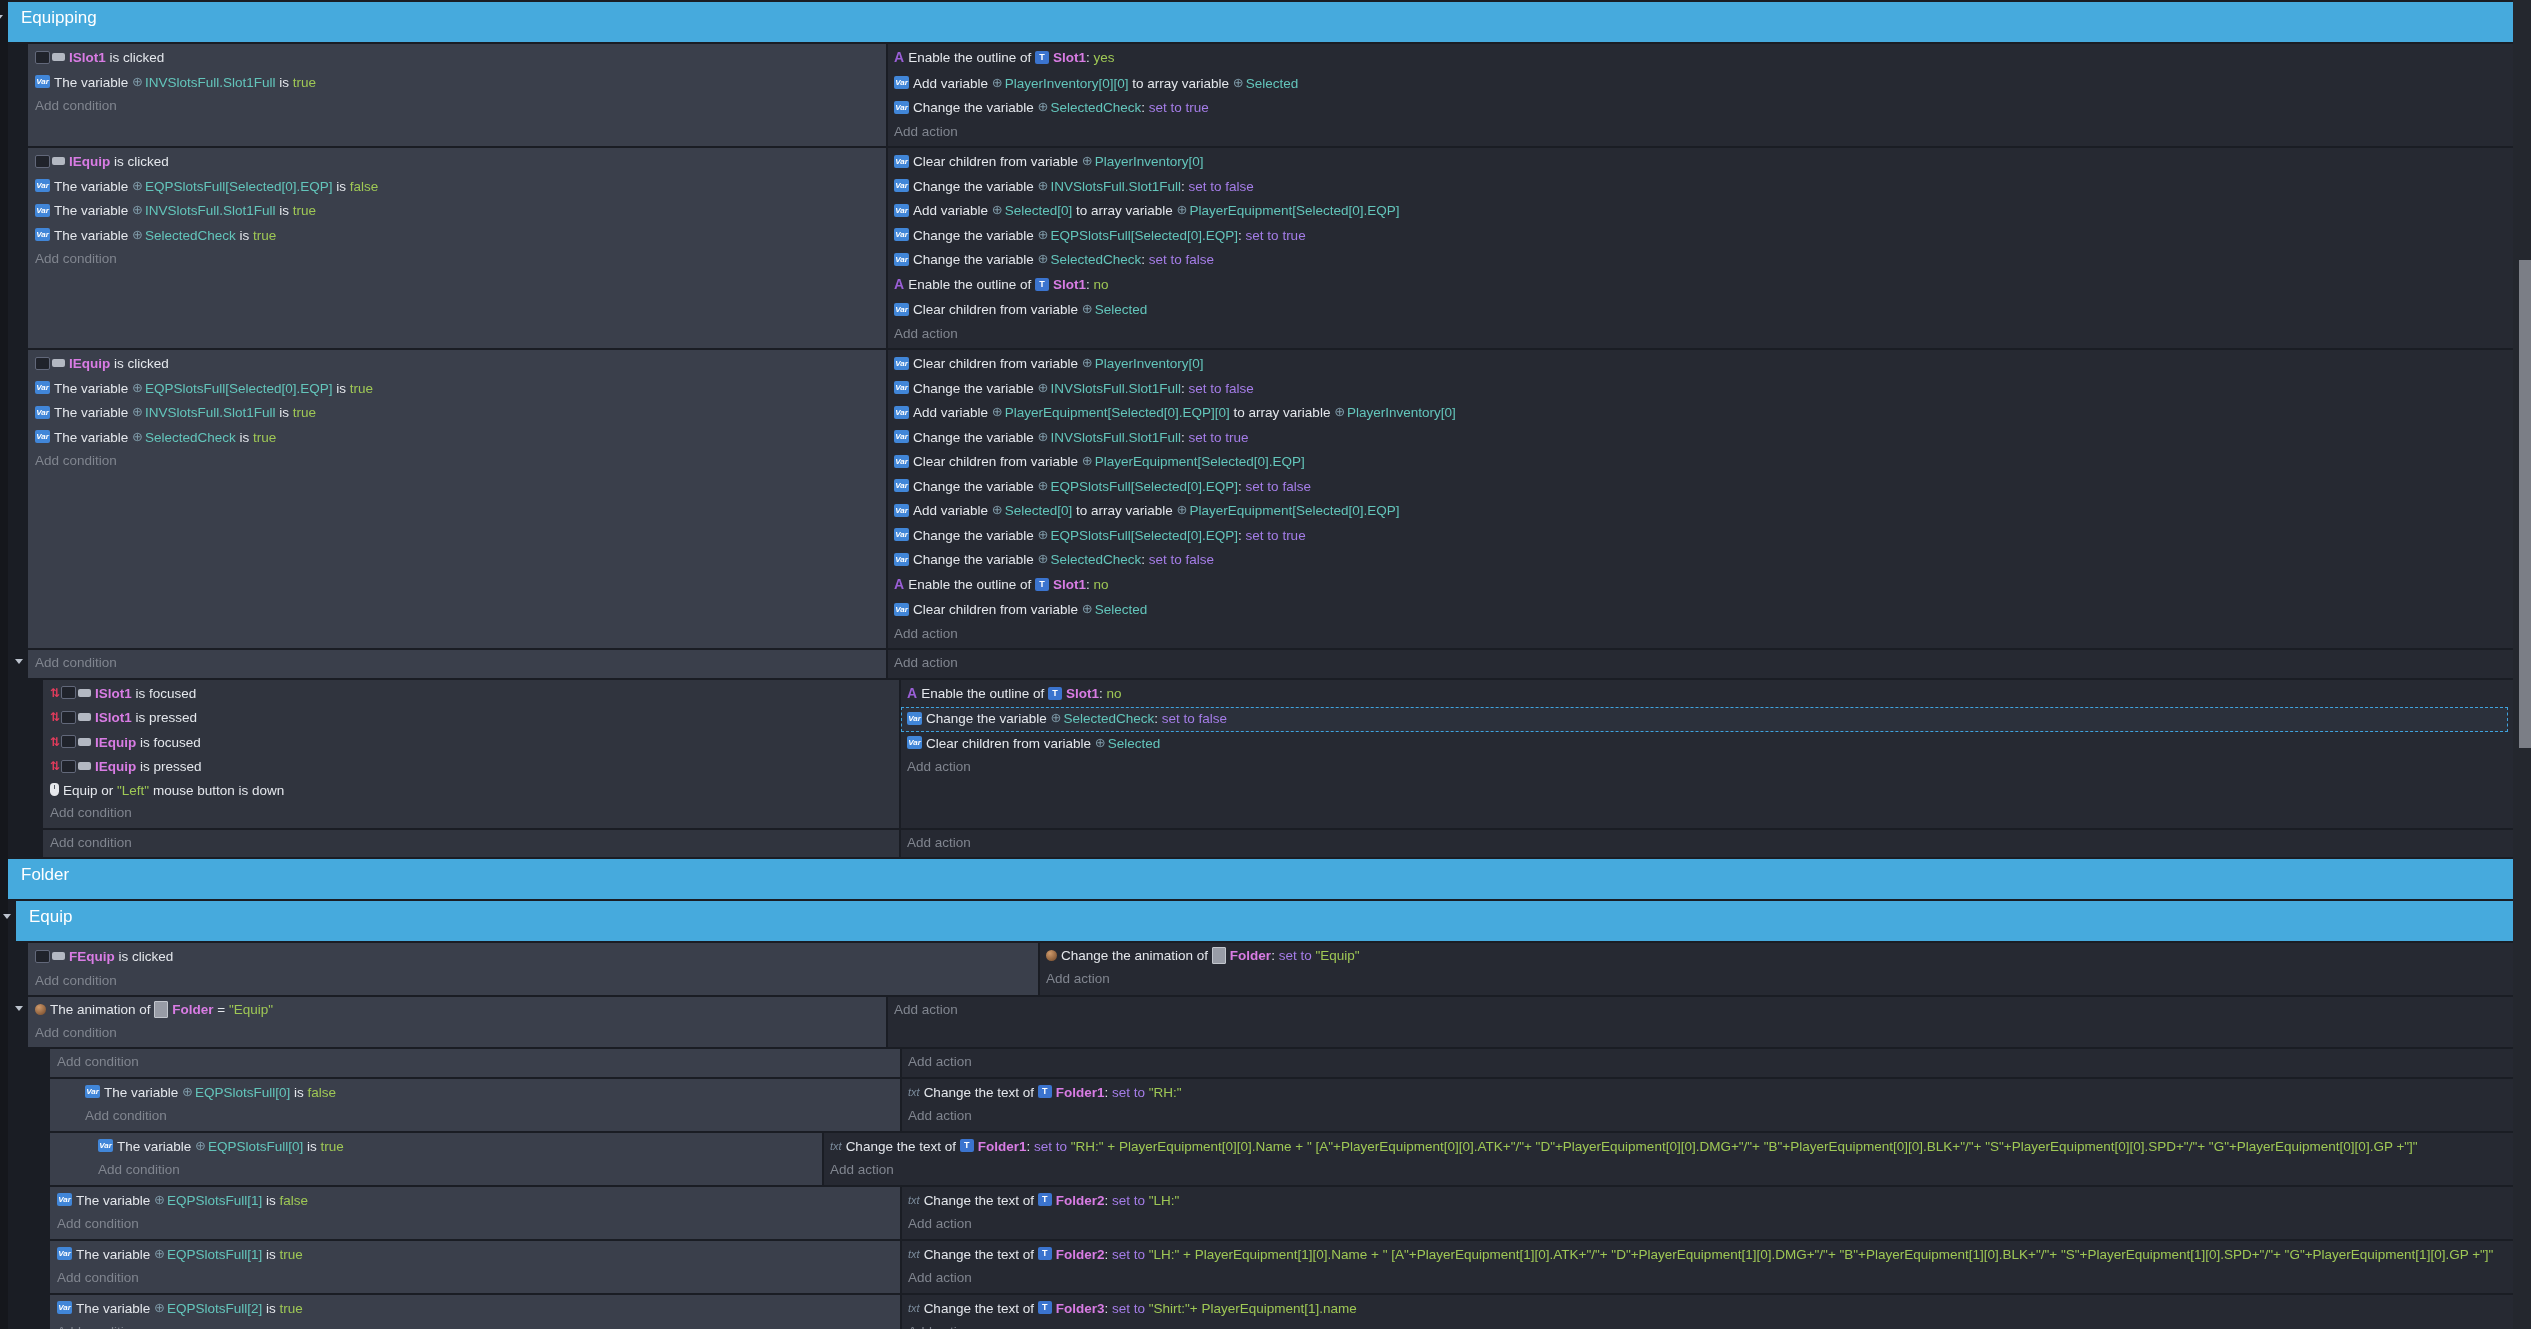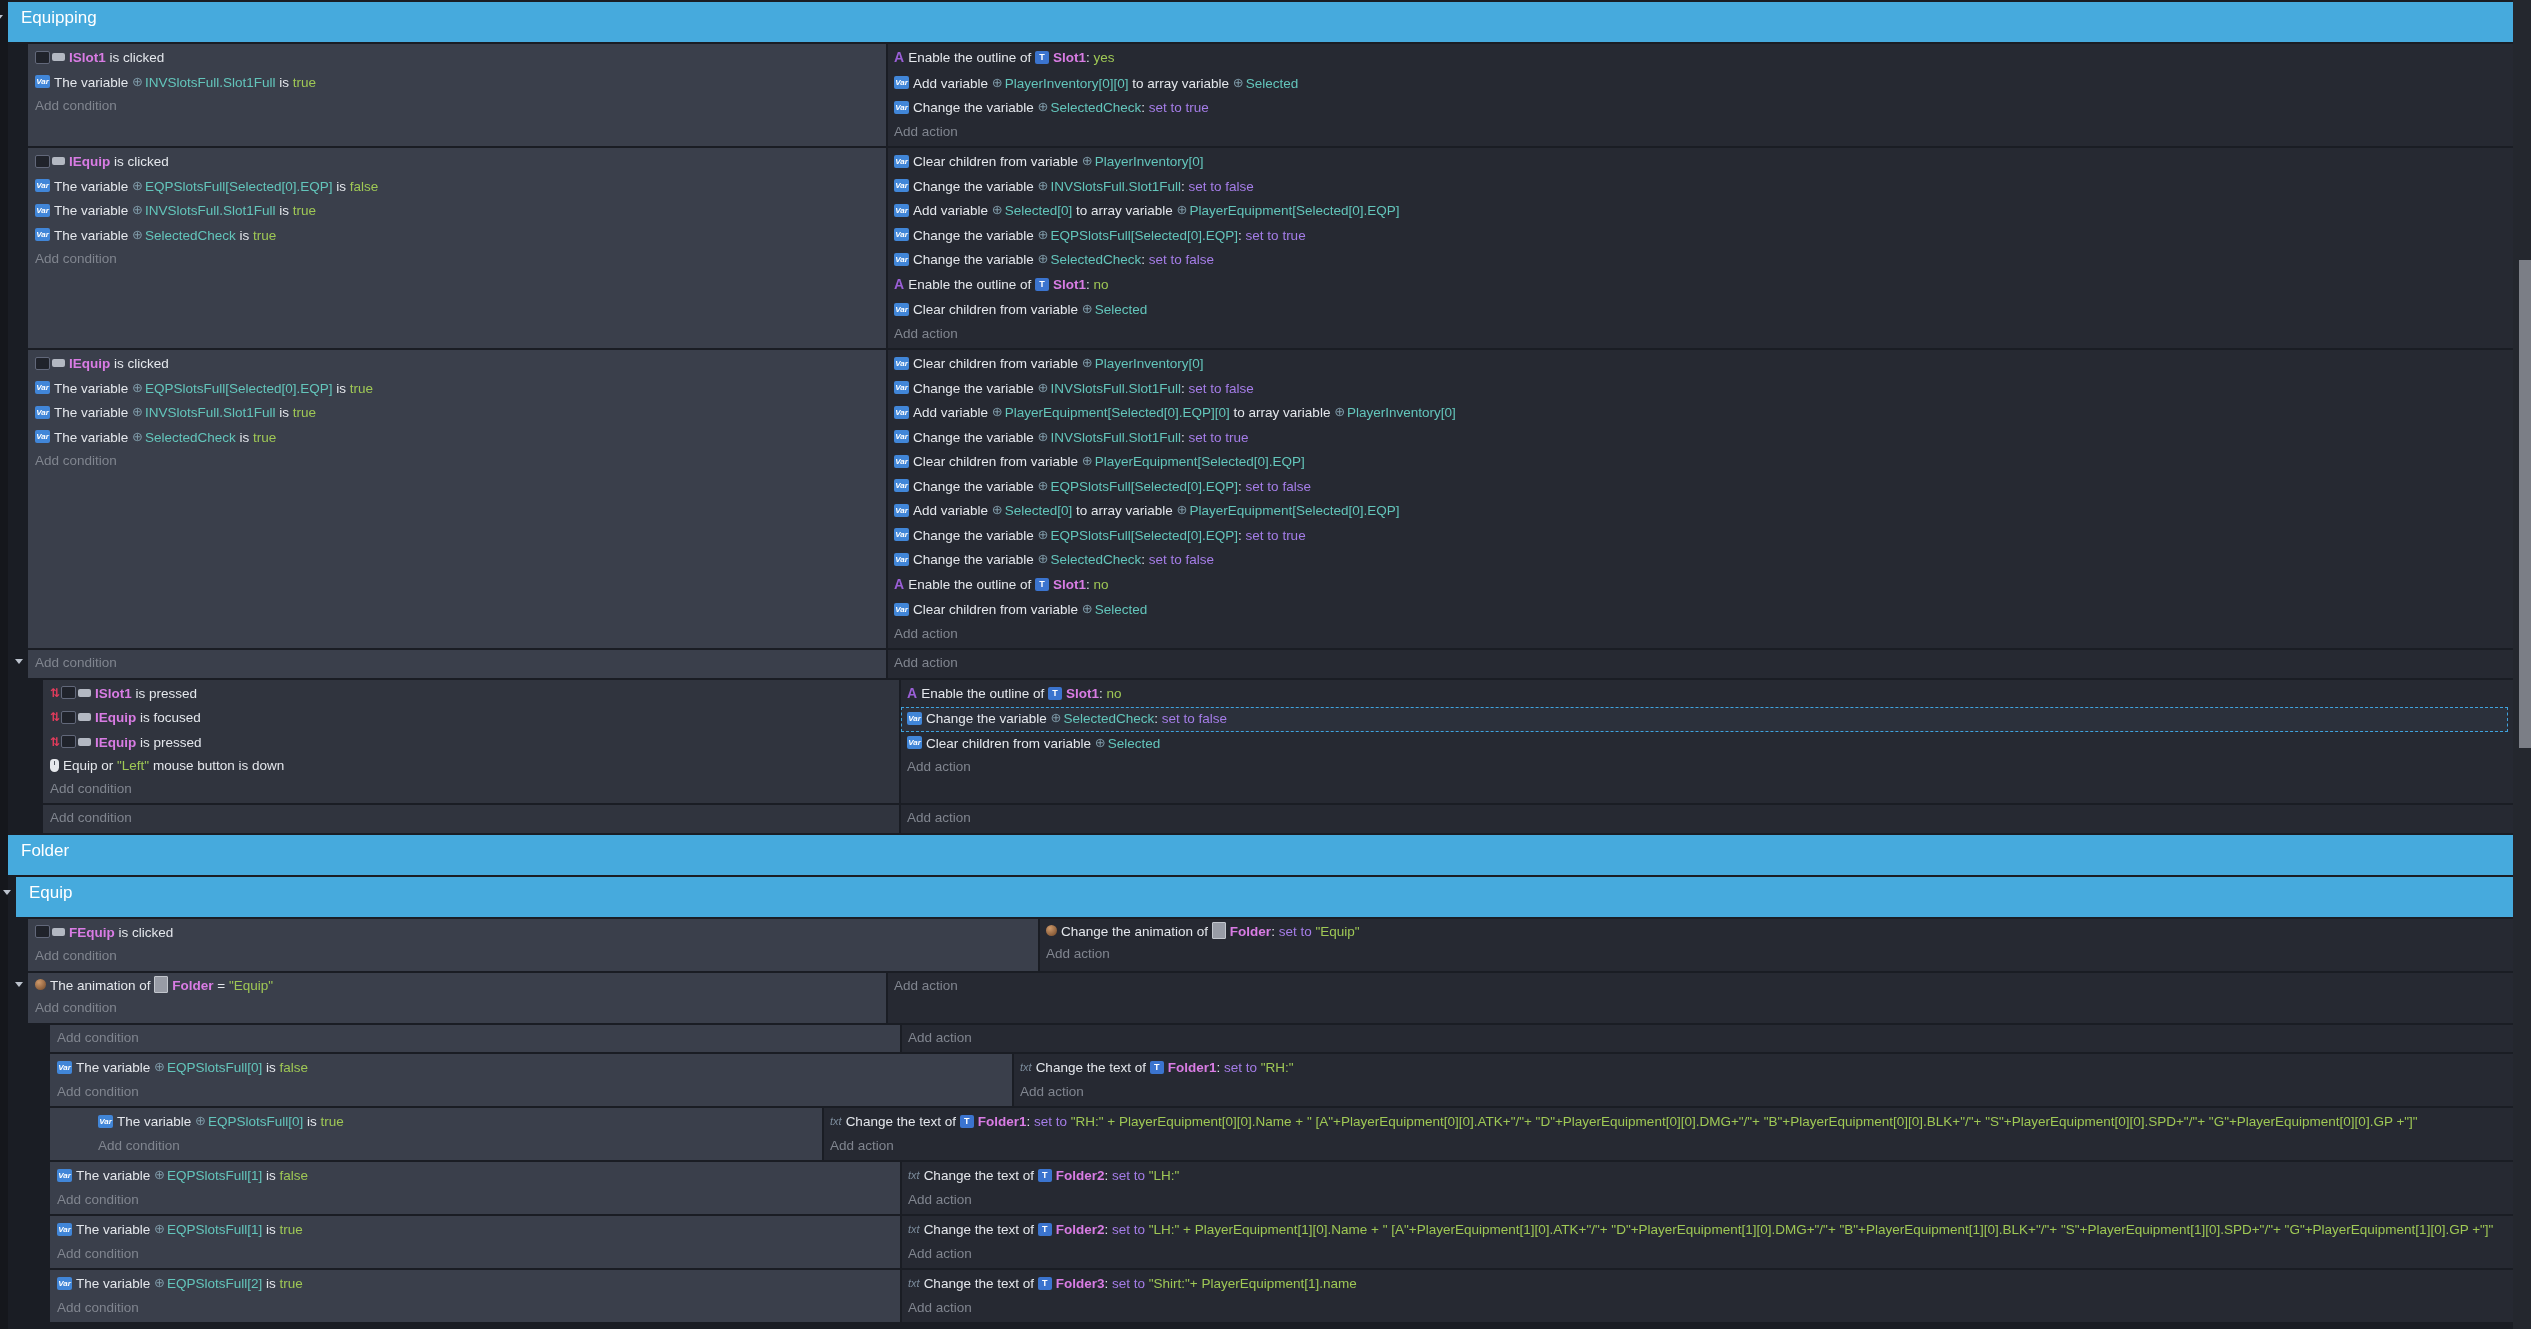--- a/index.html
+++ b/index.html
@@ -112,20 +112,21 @@
       <span class="chev"></span>
       <div class="conds" style="width: 858px;">
         <div class="line addl">Add condition</div>
       </div>
       <div class="acts">
         <div class="line addl">Add action</div>
       </div>
     </div>
     <div class="event" style="margin-left: 43px; width: 2470px;">
       <div class="conds dark" style="width: 856px;">
+        <div class="line"><span class="ic ic-invert"></span><span class="ic ic-btn"></span><span class="t-o">ISlot1</span><span class="t-p"> is focused</span></div>
         <div class="line"><span class="ic ic-invert"></span><span class="ic ic-btn"></span><span class="t-o">ISlot1</span><span class="t-p"> is pressed</span></div>
         <div class="line"><span class="ic ic-invert"></span><span class="ic ic-btn"></span><span class="t-o">IEquip</span><span class="t-p"> is focused</span></div>
         <div class="line"><span class="ic ic-invert"></span><span class="ic ic-btn"></span><span class="t-o">IEquip</span><span class="t-p"> is pressed</span></div>
         <div class="line"><span class="ic ic-mouse"></span><span class="t-p">Equip or </span><span class="t-s">"Left"</span><span class="t-p"> mouse button is down</span></div>
         <div class="line addl">Add condition</div>
       </div>
       <div class="acts">
         <div class="line"><span class="ic ic-A"></span><span class="t-p">Enable the outline of </span><span class="ic ic-T"></span><span class="t-o">Slot1</span><span class="t-p">: </span><span class="t-b">no</span></div>
         <div class="line sel"><span class="ic ic-var"></span><span class="t-p">Change the variable </span><span class="ic ic-globe"></span><span class="t-v">SelectedCheck</span><span class="t-p">: </span><span class="t-u">set to false</span></div>
         <div class="line"><span class="ic ic-var"></span><span class="t-p">Clear children from variable </span><span class="ic ic-globe"></span><span class="t-v">Selected</span></div>
@@ -164,21 +165,21 @@
     </div>
     <div class="event" style="margin-left: 50px; width: 2463px;">
       <div class="conds" style="width: 850px;">
         <div class="line addl">Add condition</div>
       </div>
       <div class="acts">
         <div class="line addl">Add action</div>
       </div>
     </div>
     <div class="event" style="margin-left: 50px; width: 2463px;">
-      <div class="conds" style="width: 962px;">
+      <div class="conds" style="width: 850px; padding-left: 28px;">
         <div class="line"><span class="ic ic-var"></span><span class="t-p">The variable </span><span class="ic ic-globe"></span><span class="t-v">EQPSlotsFull[0]</span><span class="t-p"> is </span><span class="t-b">false</span></div>
         <div class="line addl">Add condition</div>
       </div>
       <div class="acts">
         <div class="line"><span class="ic ic-txt"></span><span class="t-p">Change the text of </span><span class="ic ic-T"></span><span class="t-o">Folder1</span><span class="t-p">: </span><span class="t-u">set to </span><span class="t-s">"RH:"</span></div>
         <div class="line addl">Add action</div>
       </div>
     </div>
     <div class="event" style="margin-left: 50px; width: 2463px;">
       <div class="conds" style="width: 772px; padding-left: 41px;">

